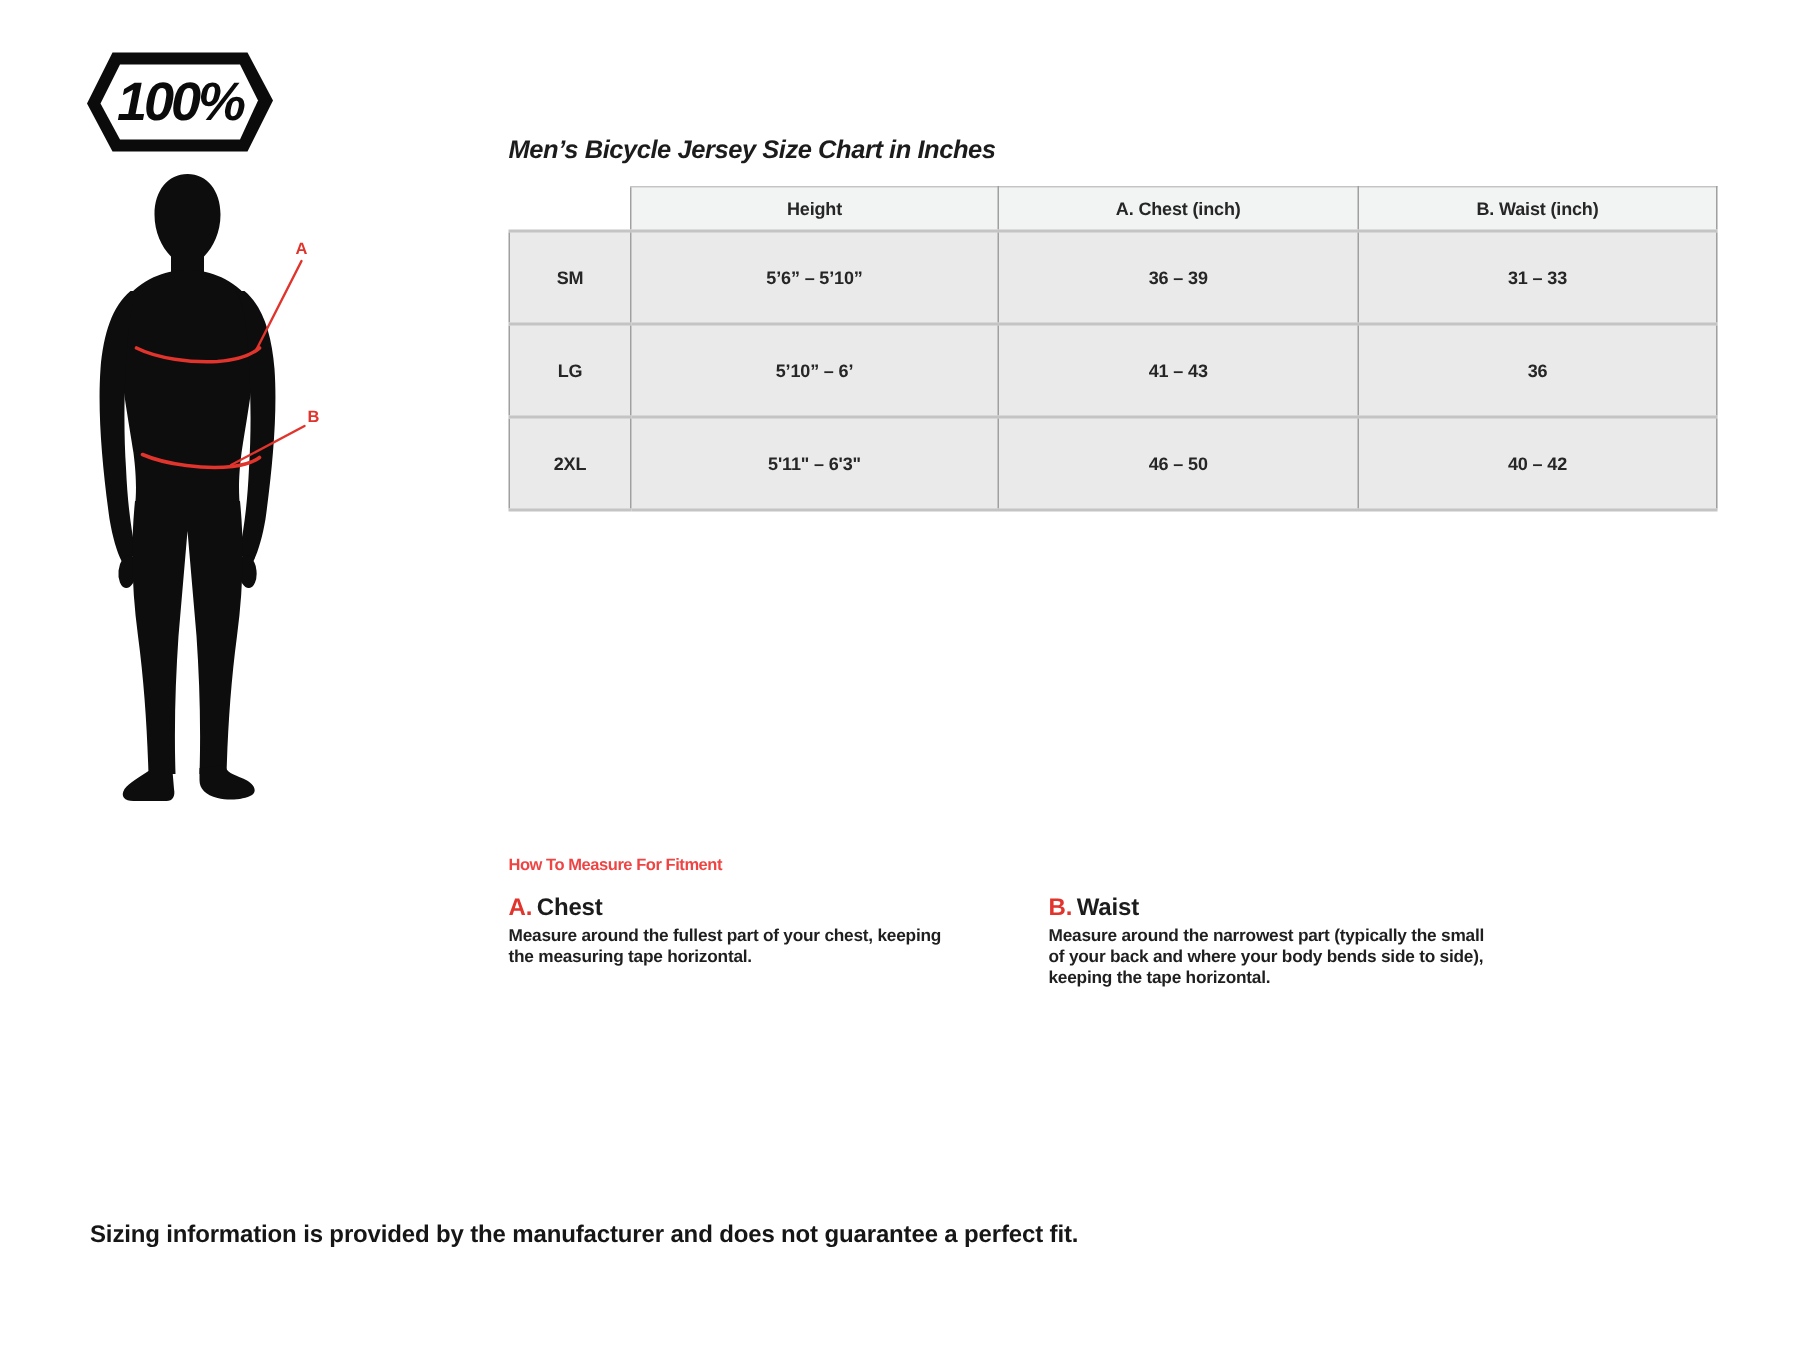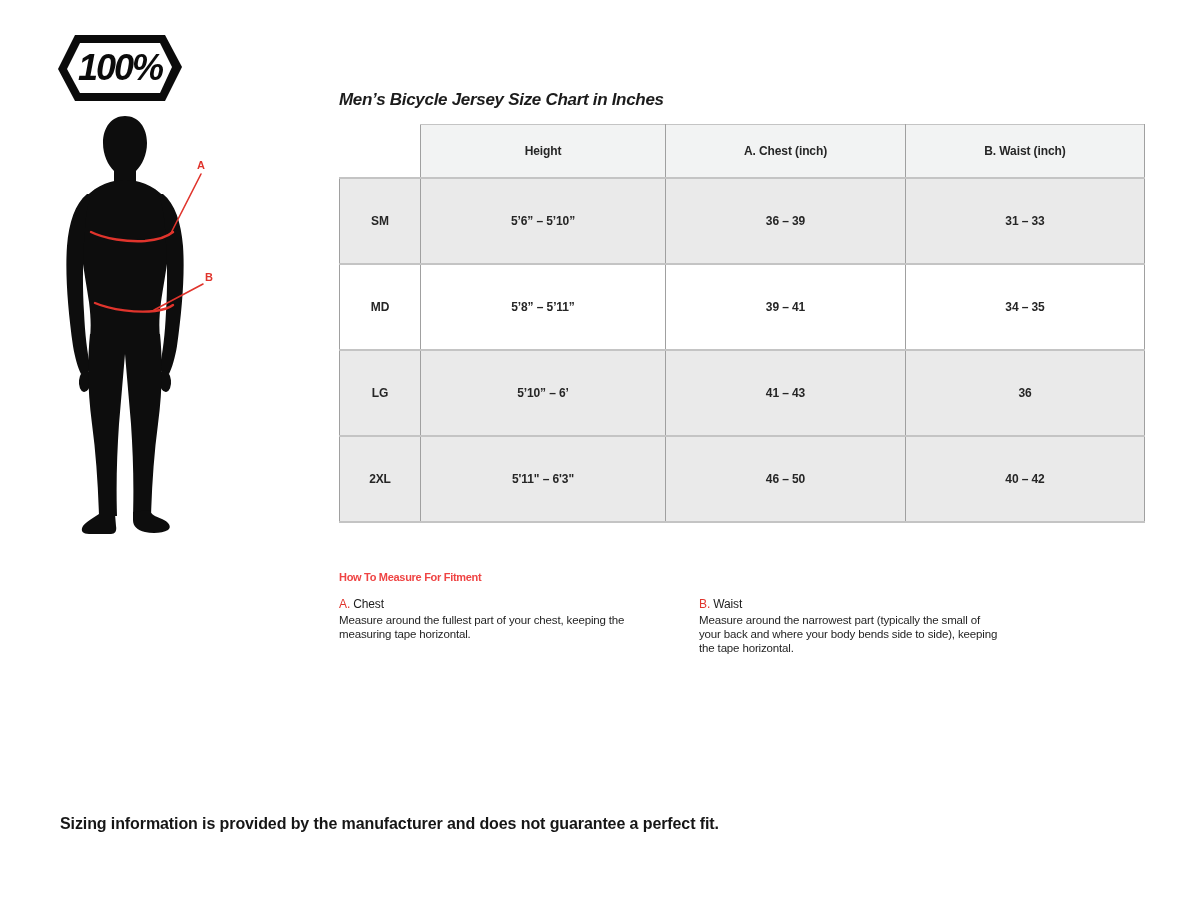--- a/index.html
+++ b/index.html
@@ -30,39 +30,39 @@
   }
   .size-table {
     position:absolute; left:339px; top:124px; width:805px;
     border-collapse:collapse; table-layout:fixed;
   }
   .size-table th, .size-table td {
     border-left:1px solid var(--table-border-v,#a0a0a0);
     border-right:1px solid var(--table-border-v,#a0a0a0);
     border-top:2px solid var(--table-border-h,#c4c4c4);
     border-bottom:2px solid var(--table-border-h,#c4c4c4);
-    text-align:center; vertical-align:middle; padding:12px;
+    text-align:center; vertical-align:middle; padding:0;
     font-size:12px; font-weight:700; color:#262626; letter-spacing:-0.1px;margin-left:16px;
   }
   .size-table thead th { height:28px; background:var(--table-header-bg,#f2f3f3); border-top-width:1px; }
   .size-table th.corner { border:none; background:transparent; }
   .size-table tbody td { height:60px; background:#ffffff; }
   .size-table tbody tr.stripe td { background:var(--table-stripe-bg,#eaeaea); }
   .measure-title {
     position:absolute; left:339px; top:571px; margin:0;
     font-size:11px; font-weight:700; letter-spacing:-0.3px; color:#ef4444;
   }
   .measure-item { position:absolute; top:597px; }
   .measure-item.item-a { left:339px; width:296px; }
   .measure-item.item-b { left:699px; width:300px; }
-  .measure-label { font-size:12px; font-weight:400; color:#1c1c1c; letter-spacing:-0.1px; }
+  .measure-label { font-size:16px; font-weight:700; color:#1c1c1c; letter-spacing:-0.1px; }
   .measure-label .letter { color:var(--accent-red,#e0342c); margin-right:3px; }
   .measure-desc {
     margin:2px 0 0 0; font-size:11.5px; line-height:14px;
-    letter-spacing:-0.15px; color:#1f1f1f; font-weight:400;
+    letter-spacing:-0.15px; color:#1f1f1f; font-weight:700;
   }
   .disclaimer {
     position:absolute; left:60px; top:818px;
     font-size:16px; font-weight:700; line-height:12.5px; color:#161616; letter-spacing:-0.1px;
   }
 </style>
 </head>
 <body>
 
 <div class="page">
@@ -114,26 +114,20 @@
         <th>B. Waist (inch)</th>
       </tr>
     </thead>
     <tbody>
       <tr class="stripe">
         <td>SM</td>
         <td>5’6” – 5’10”</td>
         <td>36 – 39</td>
         <td>31 – 33</td>
       </tr>
-      <tr>
-        <td>MD</td>
-        <td>5’8” – 5’11”</td>
-        <td>39 – 41</td>
-        <td>34 – 35</td>
-      </tr>
       <tr class="stripe">
         <td>LG</td>
         <td>5’10” – 6’</td>
         <td>41 – 43</td>
         <td>36</td>
       </tr>
       <tr class="stripe">
         <td>2XL</td>
         <td>5'11" – 6'3"</td>
         <td>46 – 50</td>

